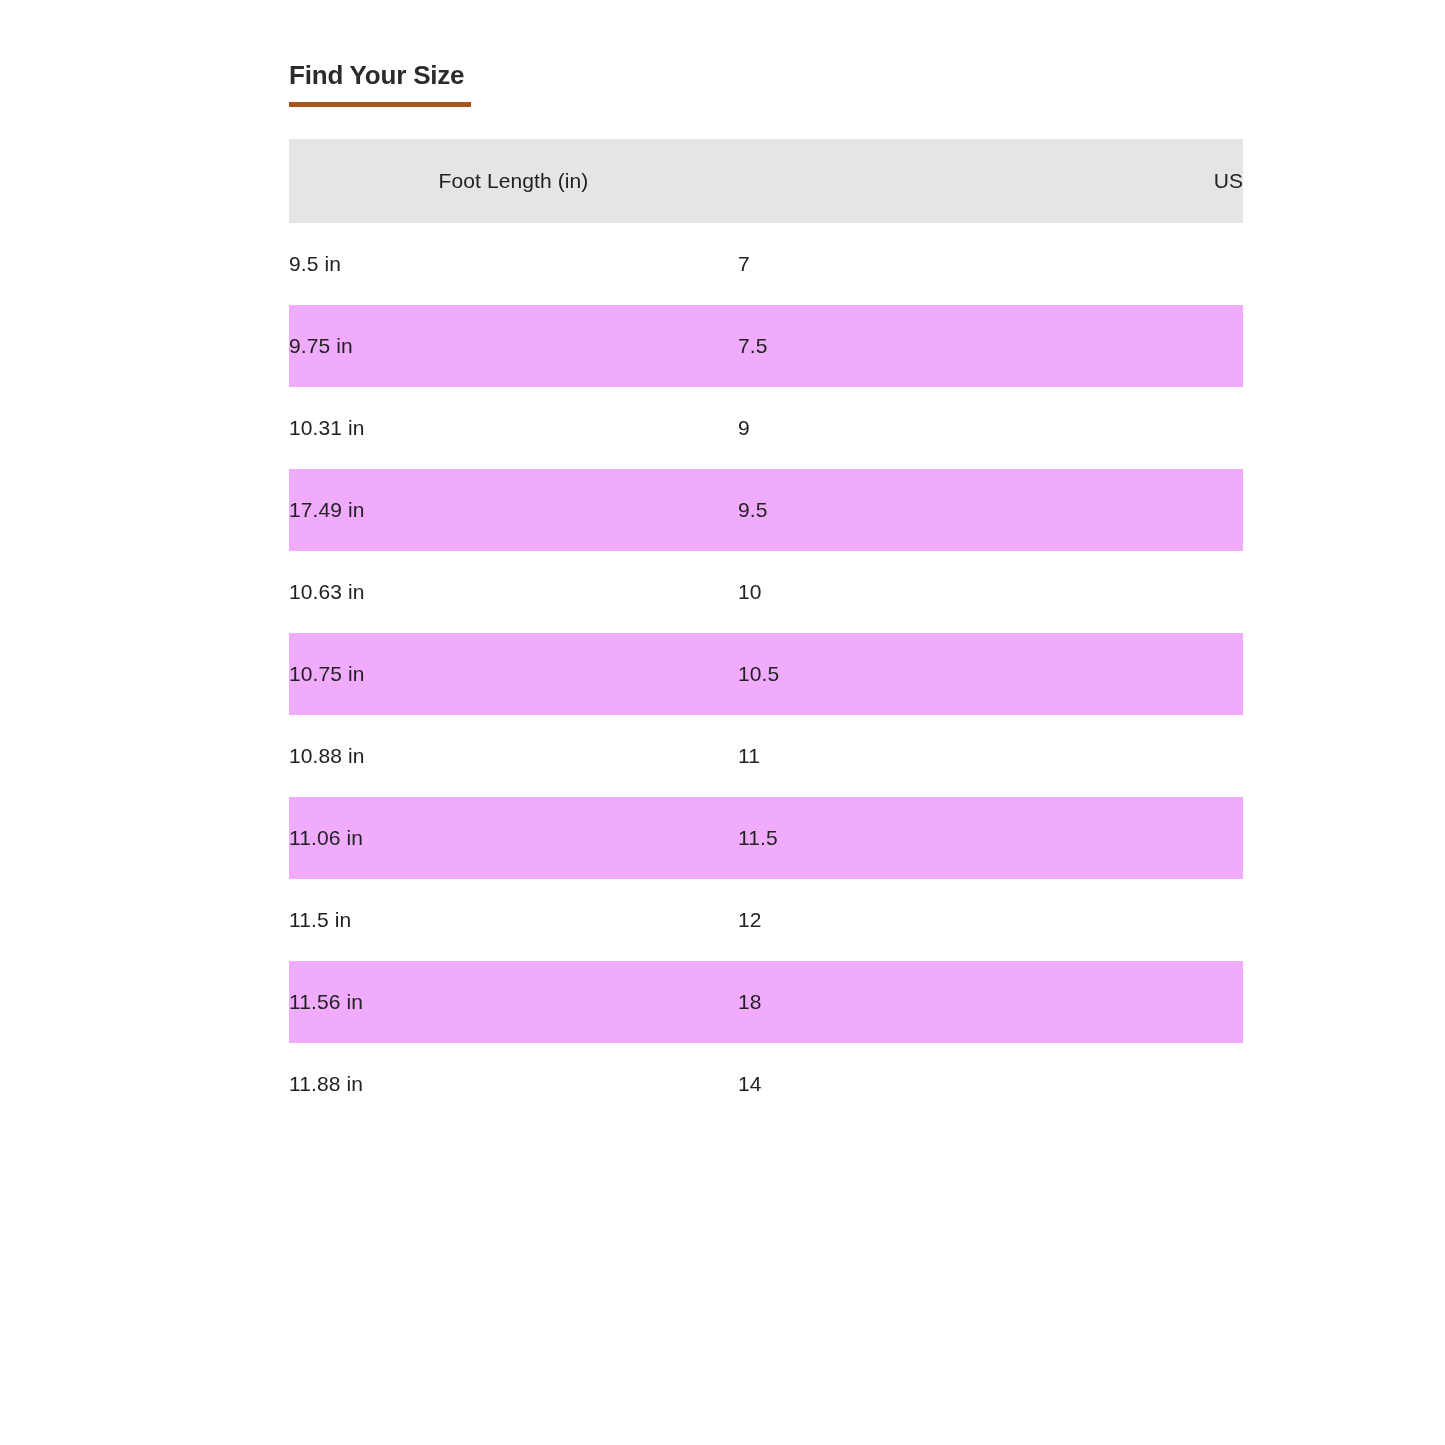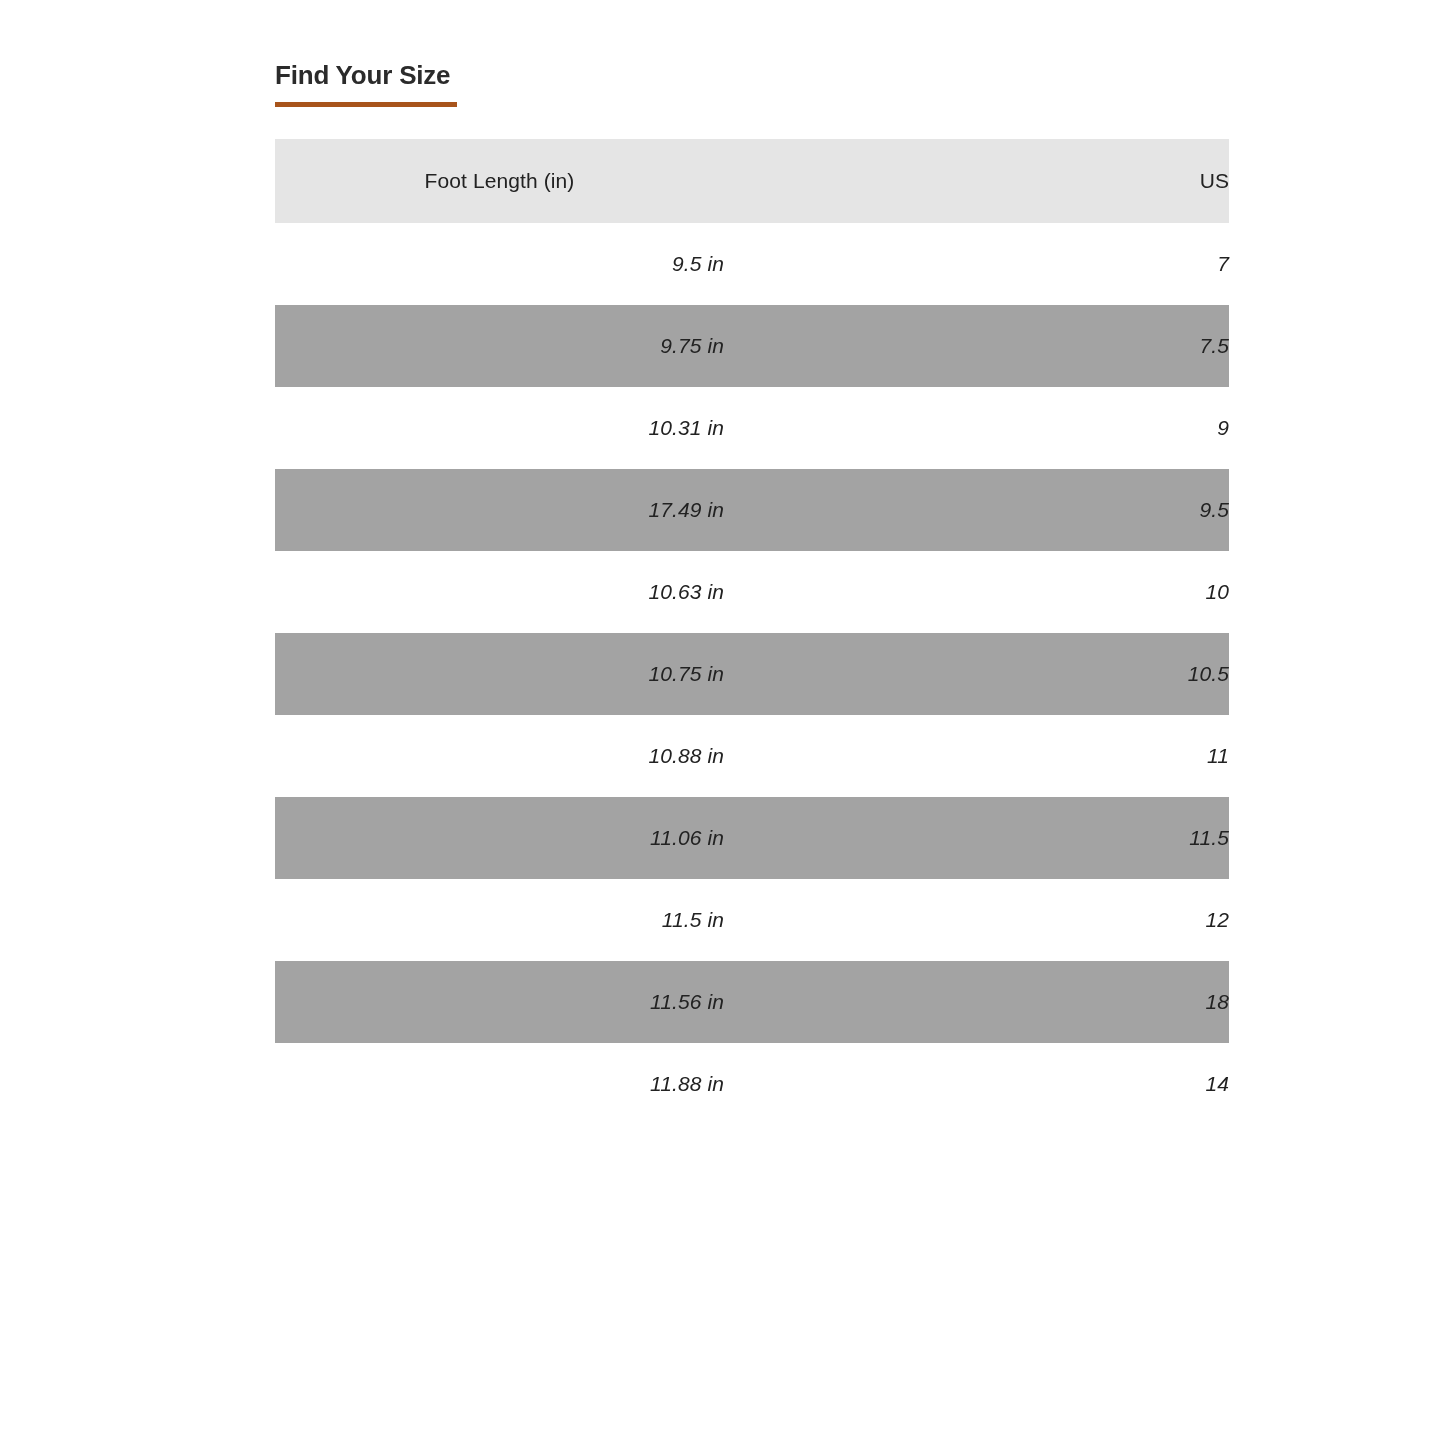--- a/index.html
+++ b/index.html
@@ -1,15 +1,15 @@
 <!DOCTYPE html>
 <html><head>
 <meta charset="utf-8">
 <style>
-  * { box-sizing: border-box; }
+  * { box-sizing: border-box; padding-left: 14px; }
   html, body {
     margin: 0;
     padding: 0;
     width: 1445px;
     height: 1445px;
     background: #ffffff;
     font-family: "Liberation Sans", "DejaVu Sans", sans-serif;
     -webkit-font-smoothing: antialiased;
   }
 
@@ -81,34 +81,33 @@
     letter-spacing: 0.1px;
   }
 
   table.size-table th.th-length { text-align: center; }
   table.size-table th.th-us     { text-align: right; }
 
   table.size-table tbody tr {
     background: #ffffff;
   }
   table.size-table tbody tr.alt {
-    background: #a3a3a3;
+    background: #f0abfc;
   }
 
   table.size-table td {
     height: 82px;
     padding: 0;
     border: none;
     font-size: 21px;
     font-weight: normal;
     color: #222222;
-    text-align: right;
+    text-align: left;
     vertical-align: middle;
     letter-spacing: 0.1px;
-    font-style: italic;
   }
 </style>
 </head>
 <body>
 
 <div id="page">
 
   <div class="size-section">
     <h2 class="section-title">Find Your Size</h2>
     <div class="title-rule"></div>

